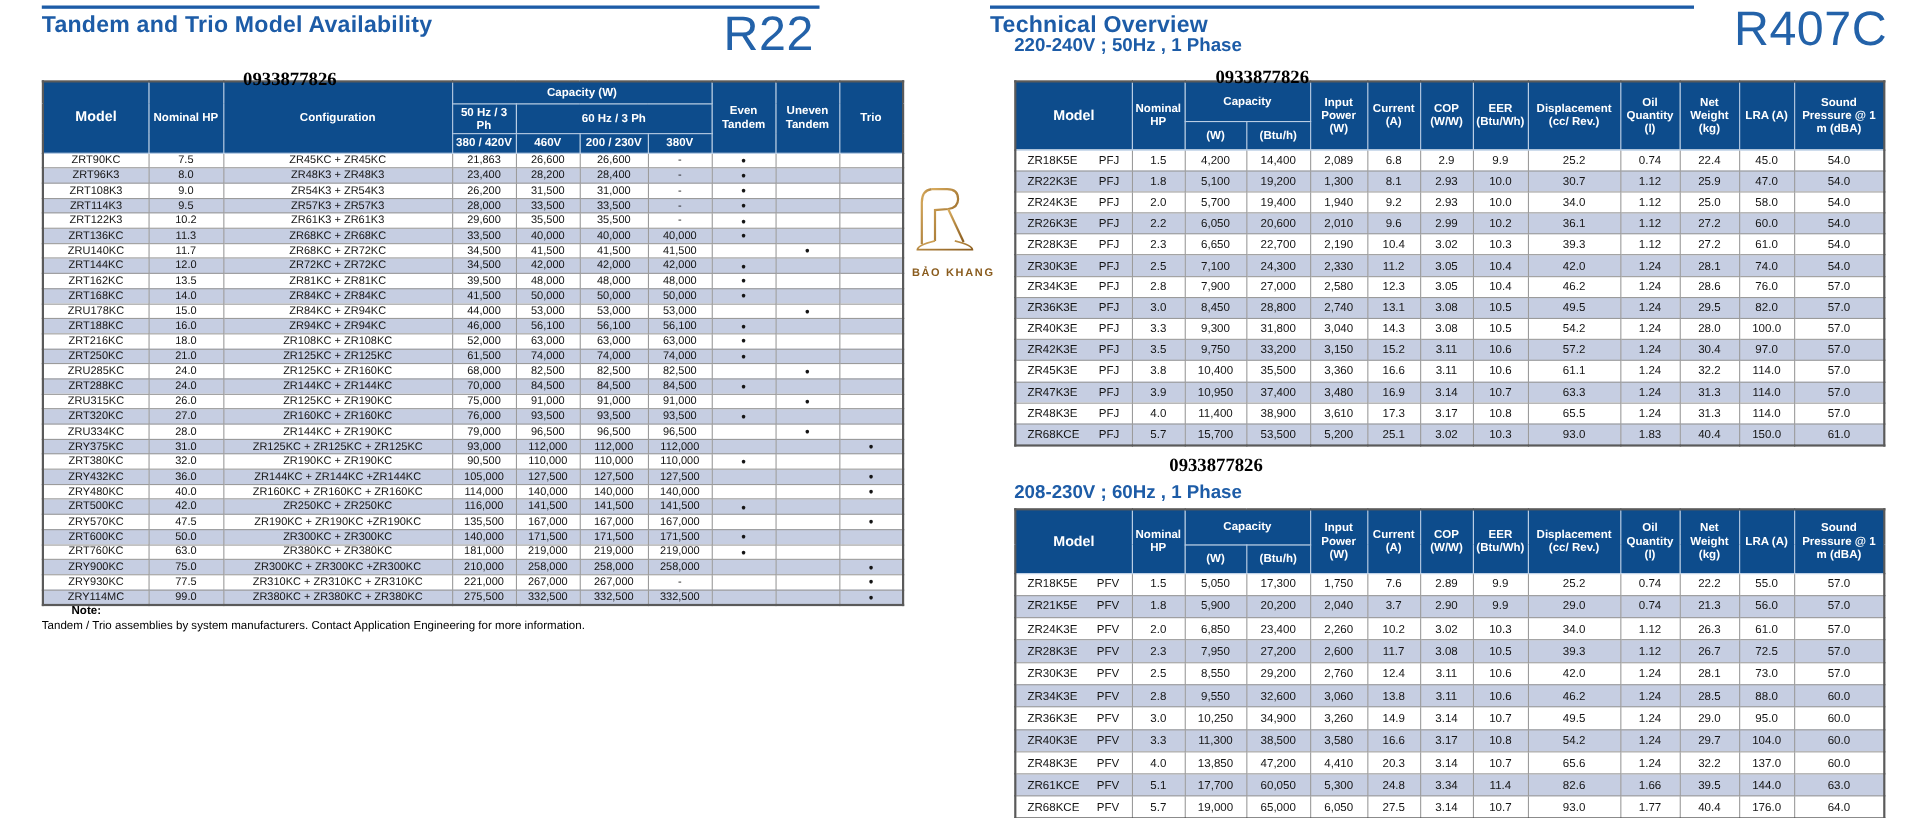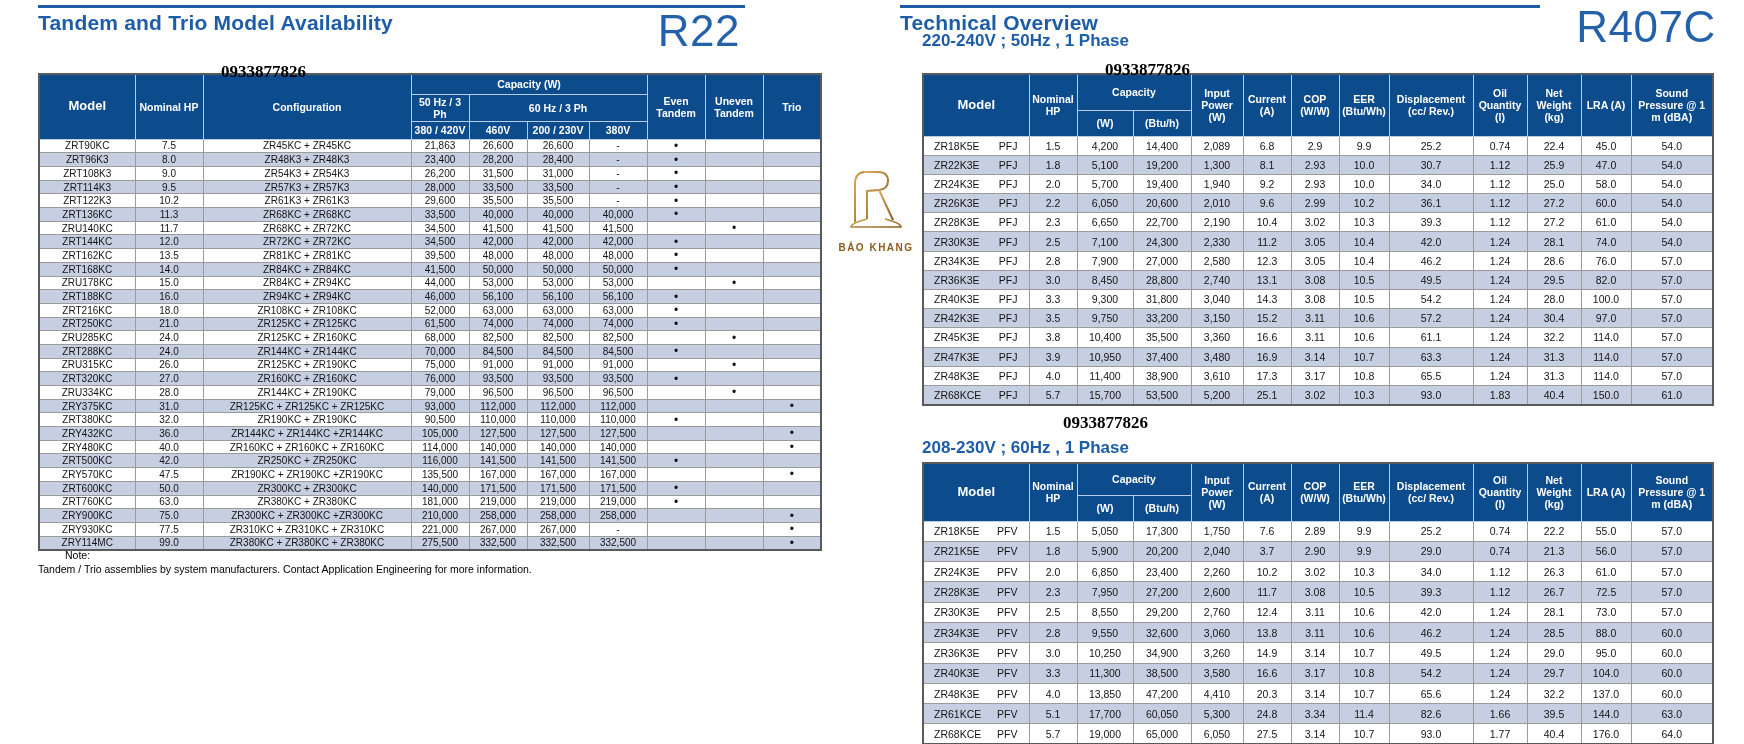--- a/index.html
+++ b/index.html
@@ -35,23 +35,23 @@
   #rt2 { left:922px; top:462px; }
   #rt1 thead tr:nth-child(1) th { height:36px; }
   #rt1 thead tr:nth-child(2) th { height:26px; }
   #rt2 thead tr:nth-child(1) th { height:32px; }
   #rt2 thead tr:nth-child(2) th { height:26px; }
   #rt1 tbody td { height:19.2px; font-size:10.5px; }
   #rt2 tbody td { height:20.3px; font-size:10.5px; }
   .model-flex { display:flex; justify-content:space-between; padding:0 9px 0 8px; }
 
   #note-block { position:absolute; left:38px; top:548px; font-size:10.5px; color:#000; line-height:1.35; }
-  #note-label { font-weight:400;padding-left:27px; }
-
-  #logo { position:absolute; left:829px; top:168px; width:94px; text-align:center; z-index:4; }
+  #note-label { font-weight:700;padding-left:27px; }
+
+  #logo { position:absolute; left:829px; top:168px; width:94px; z-index:4; }
   #logo-name { margin-top:4px; font-size:10px; font-weight:700; letter-spacing:1.5px; color:#8a5c1e; }
 </style>
 </head>
 <body>
 
 <div class="rule" style="left:38px; top:5px; width:707px;"></div>
 <div class="rule" style="left:900px; top:5px; width:640px;"></div>
 
 <div class="doc-title" style="left:38px; top:11px;">Tandem and Trio Model Availability</div>
 <div class="big-ref" style="left:540px; top:6px; width:200px; text-align:right;">R22</div>

